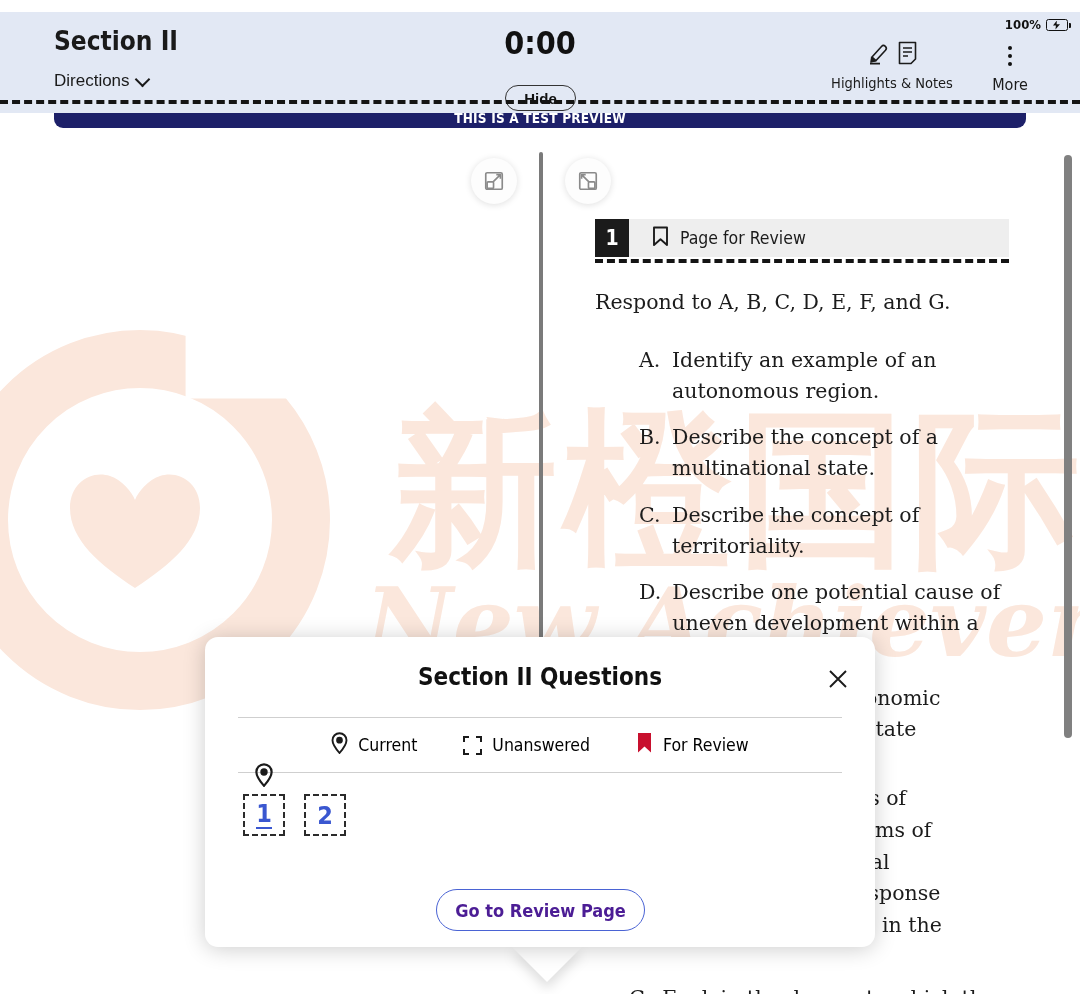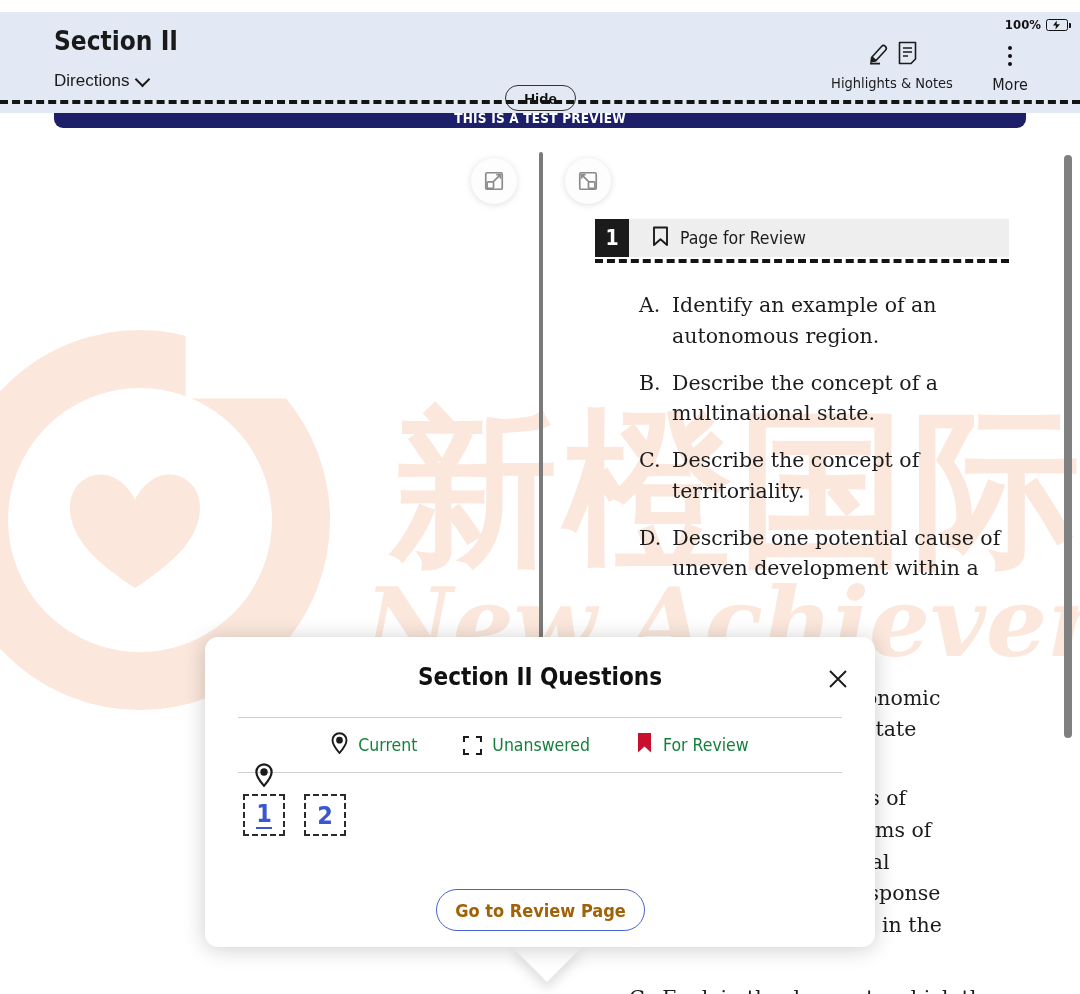--- a/index.html
+++ b/index.html
@@ -185,39 +185,39 @@
   .modal-close {
     position:absolute; right:22px; top:27px; width:30px; height:30px;
     border:none; background:transparent; cursor:pointer;
     display:flex; align-items:center; justify-content:center;
   }
   .modal-legend {
     position:absolute; left:33px; right:33px; top:80px; height:56px;
     border-top:1.5px solid #cfcfcf; border-bottom:1.5px solid #cfcfcf;
     display:flex; align-items:center; justify-content:center; gap:46px;
   }
-  .legend-item { display:flex; align-items:center; gap:10px; font-size:17.5px; color:#15803d;
+  .legend-item { display:flex; align-items:center; gap:10px; font-size:17.5px; color:#000000;
     font-family:"DejaVu Sans Condensed","Liberation Sans", sans-serif; }
   .lg-dashed { width:19px; height:19px; border:2px dashed #1b1b1b; }
 
   .qnav { position:absolute; left:38px; top:157px; display:flex; gap:19px; align-items:flex-end; }
   .qnav-cell { position:relative; }
   .qnav-pin { position:absolute; left:50%; transform:translateX(-50%); top:-31px; }
   .qnav-box {
     width:42px; height:42px; border:2.5px dashed #2b2b2b;
     display:flex; align-items:center; justify-content:center;
     font-size:25px; font-weight:700; color:#3a57d0; cursor:pointer; background:#fff;
     font-family:"DejaVu Sans Condensed","Liberation Sans", sans-serif;
   }
   .qnav-box.current span { border-bottom:2.5px solid #3a57d0; line-height:1.05; }
 
   .review-btn {
     position:absolute; left:231px; top:252px; width:209px; height:42px;
     border:1.8px solid #4a63d4; border-radius:21px; background:#fff;
-    color:#a16207; font-size:18px; font-weight:700; cursor:pointer;
+    color:#4c1d95; font-size:18px; font-weight:700; cursor:pointer;
     display:flex; align-items:center; justify-content:center;
     font-family:"DejaVu Sans Condensed","Liberation Sans", sans-serif;
   }
 </style>
 </head>
 <body>
 
 <div id="app">
 
   <div class="wm wm-logo">
@@ -255,20 +255,21 @@
           <span>
             <svg width="17" height="21" viewBox="0 0 17 21" fill="none" stroke="#1b1b1b" stroke-width="1.9">
               <path d="M2 1.5 H15 V19 L8.5 13.3 L2 19 Z" stroke-linejoin="round"></path>
             </svg>
           </span>
           <span class="mark-label">Page for Review</span>
         </div>
       </div>
       <div class="qhead-dash"></div>
 
+      <div class="qprompt">Respond to A, B, C, D, E, F, and G.</div>
 
       <div class="qlist">
         <div class="qitem">
           <span class="lbl">A.</span>
           <span class="txt">Identify an example of an autonomous region.</span>
         </div>
         <div class="qitem">
           <span class="lbl">B.</span>
           <span class="txt">Describe the concept of a multinational state.</span>
         </div>
@@ -307,20 +308,21 @@
   <div class="preview-banner">THIS IS A TEST PREVIEW</div>
 
   <div class="header">
     <div class="hdr-title">Section II</div>
 
     <div class="hdr-directions">
       <span>Directions</span>
       <span class="chev"></span>
     </div>
 
+    <div class="hdr-timer">0:00</div>
     <button class="hdr-hide">Hide</button>
 
     <div class="hdr-right">
       <div class="battery">
         <span>100%</span>
         <span class="batt-icon">
             <span class="batt-bolt"></span>
           </span>
       </div>
 

